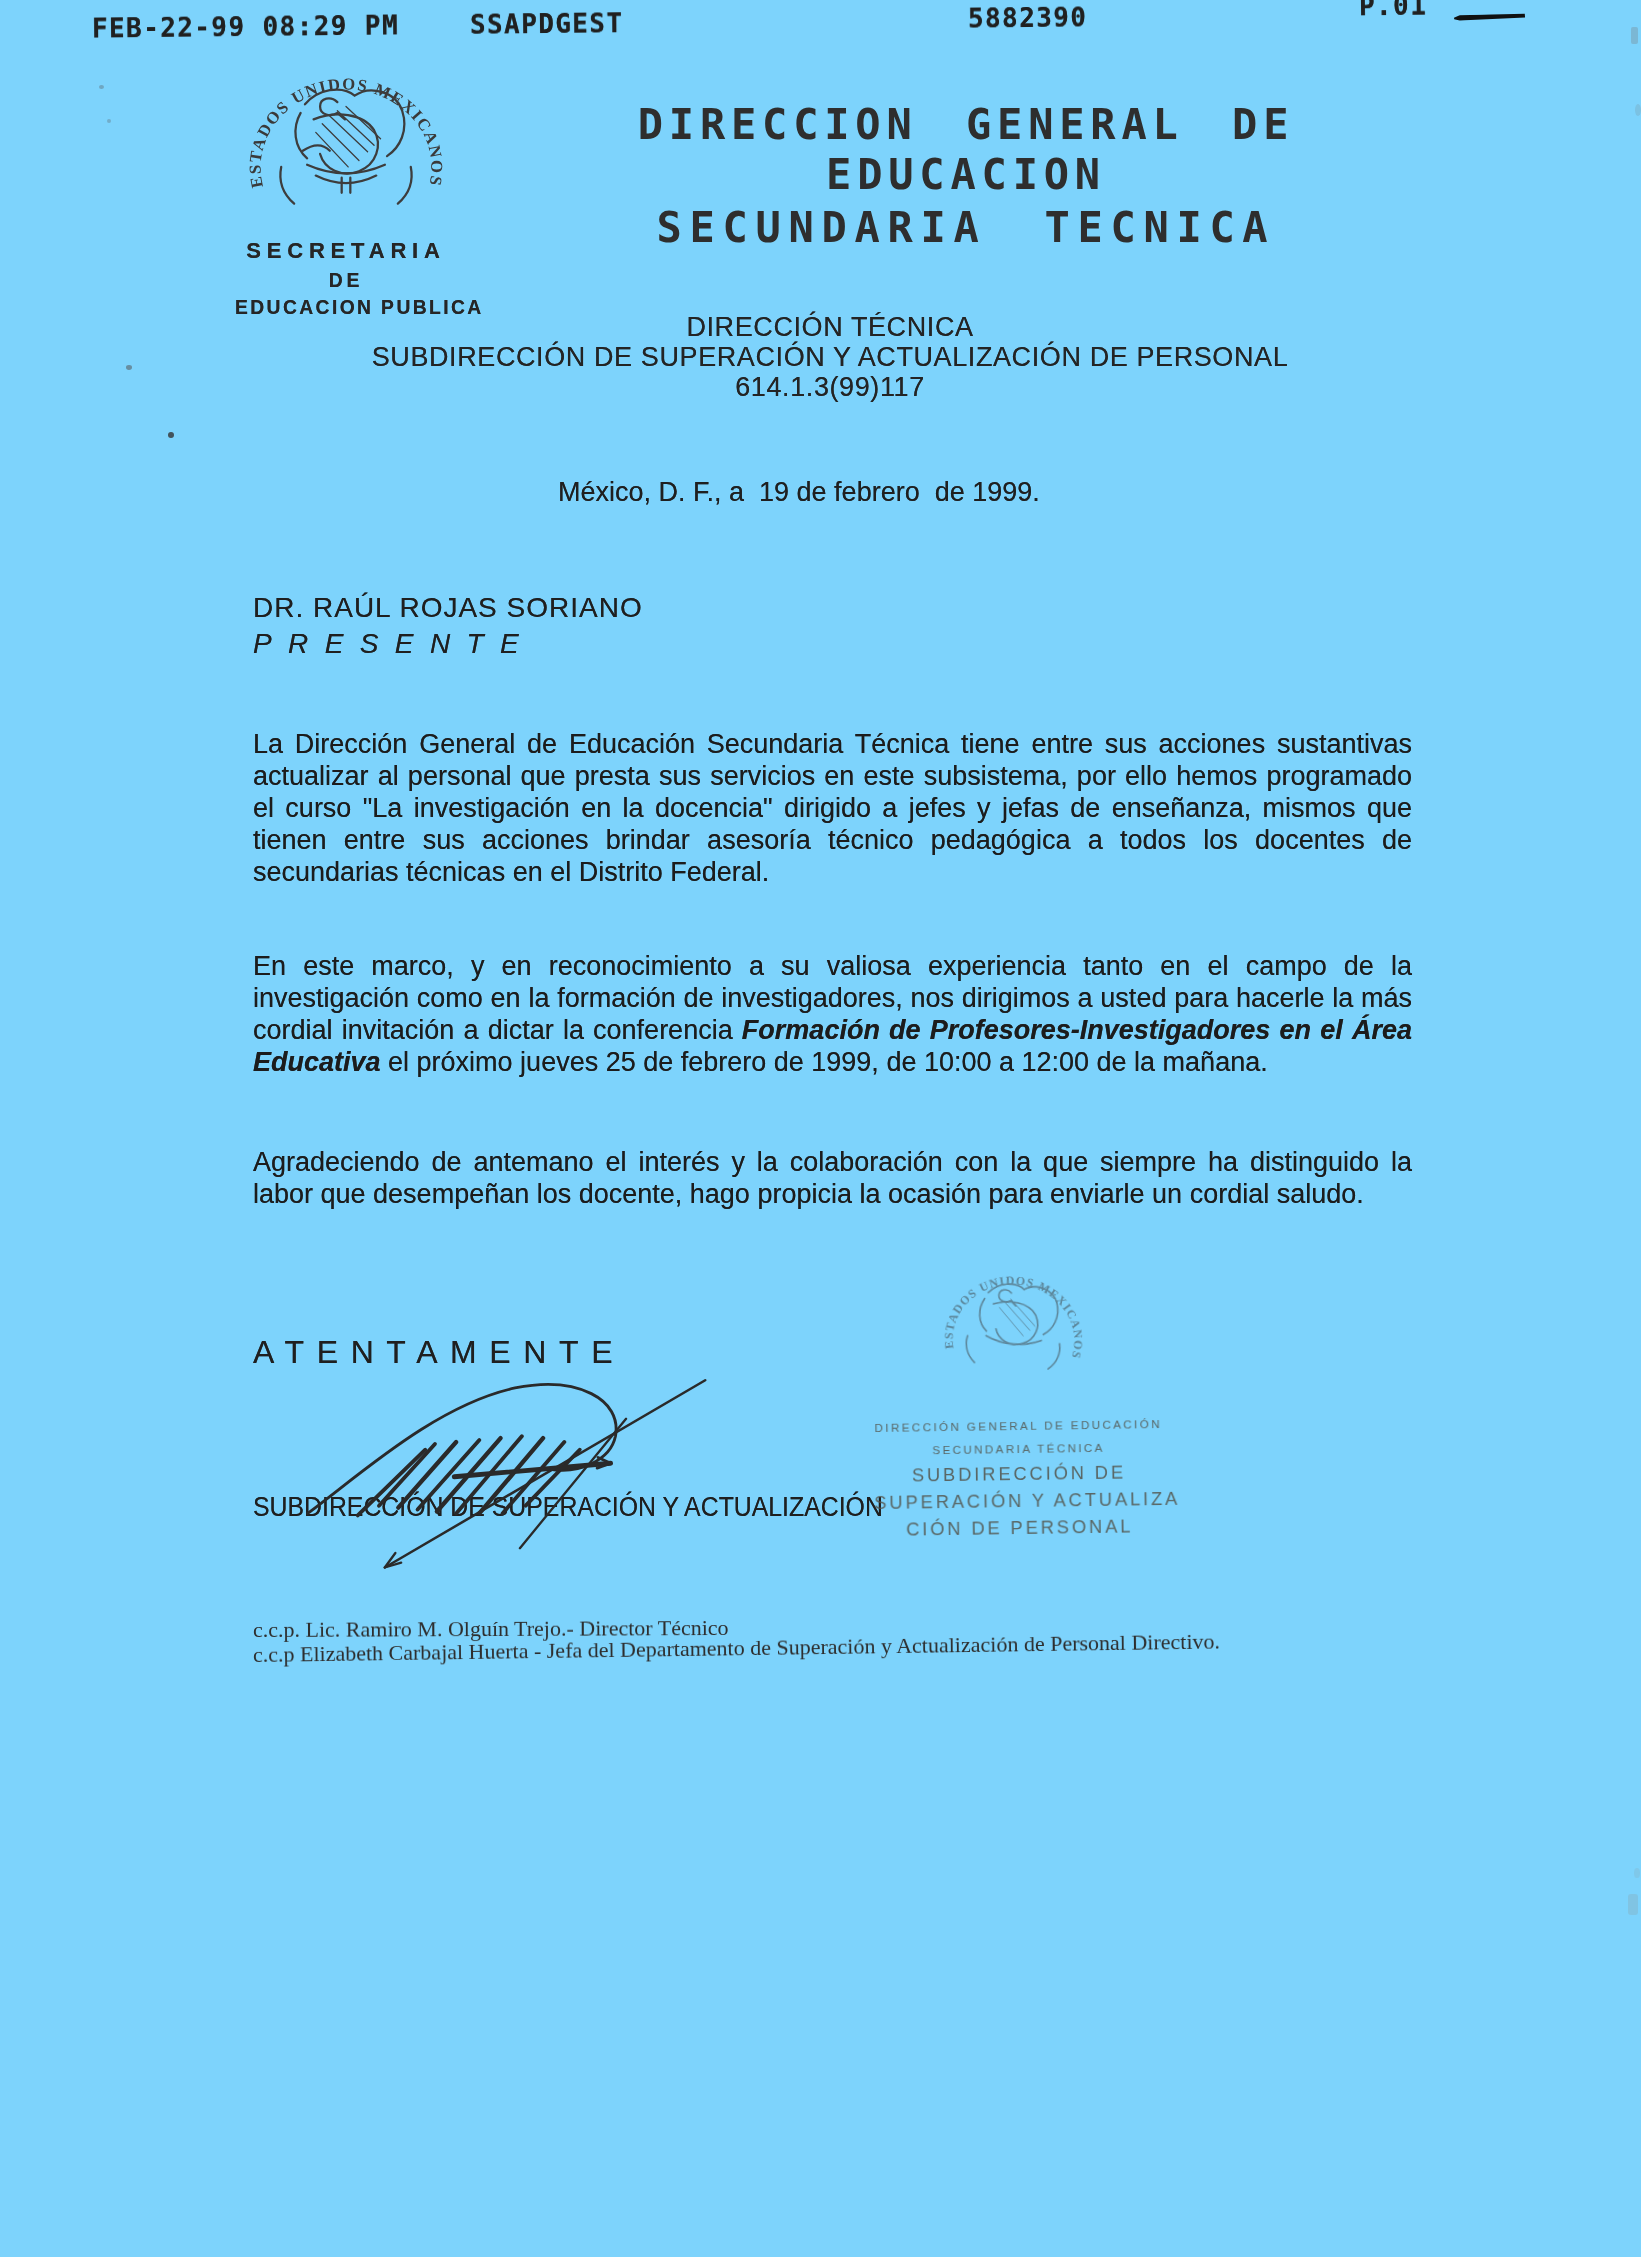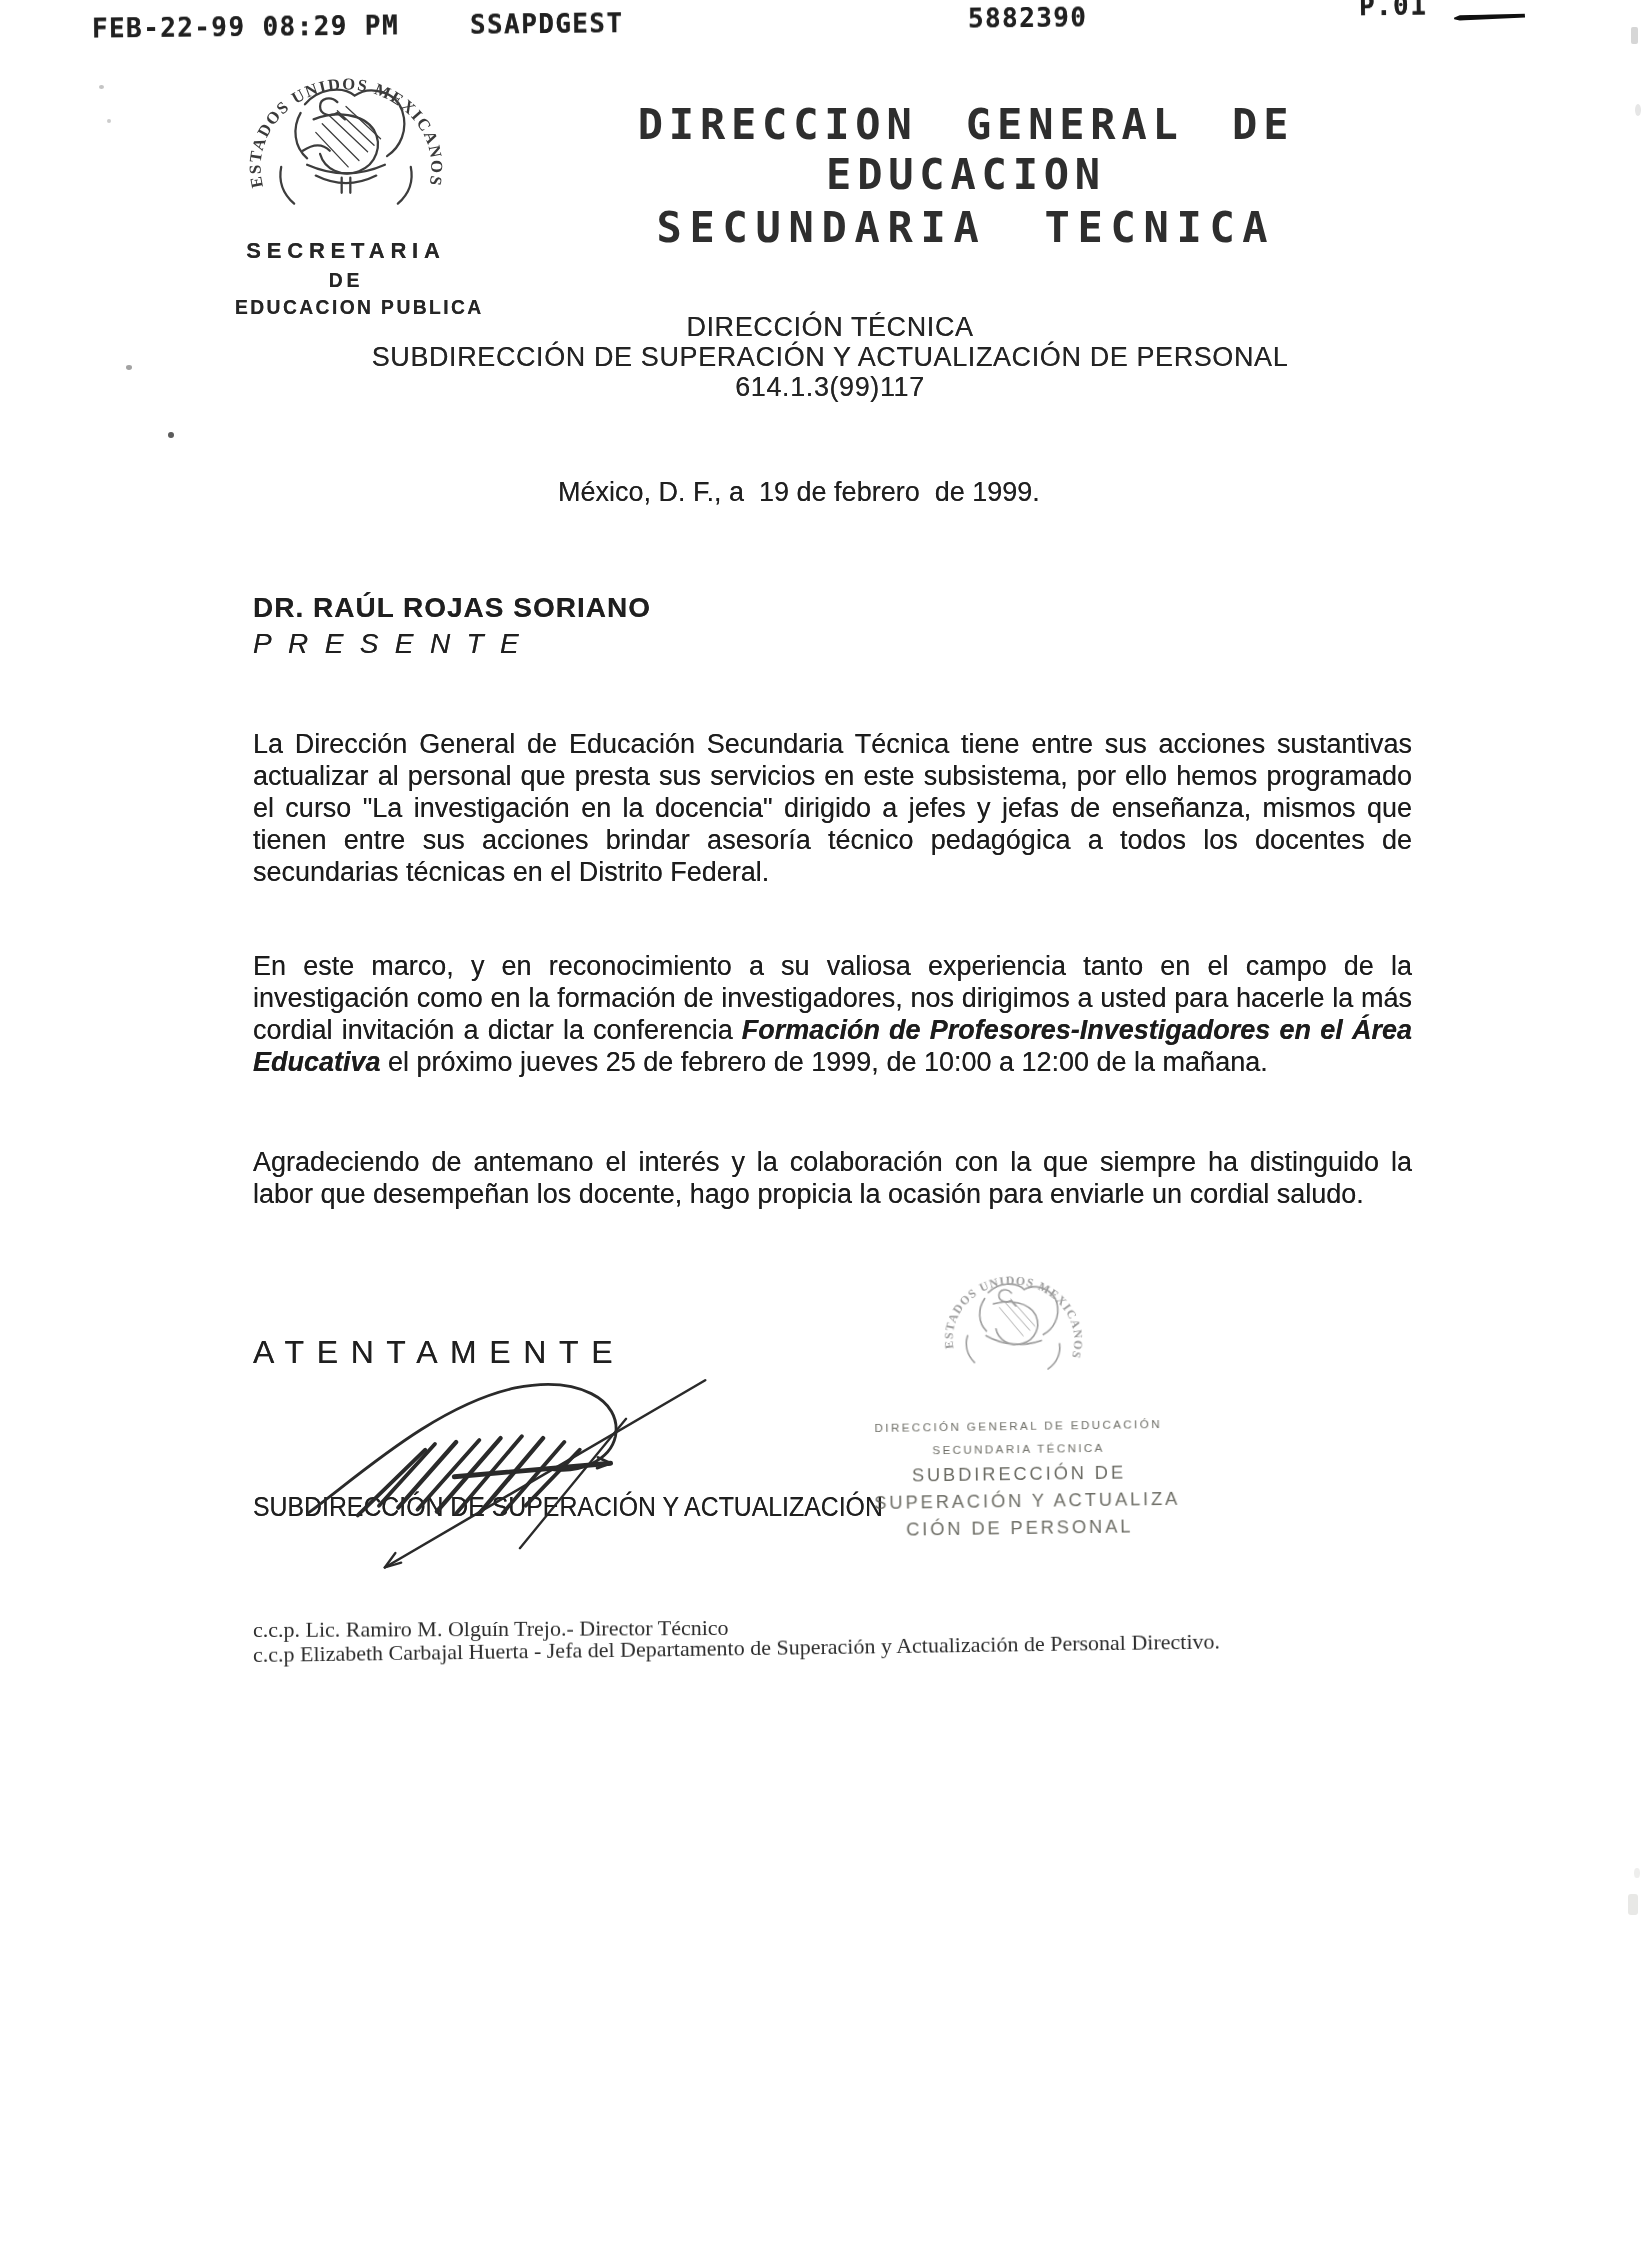--- a/index.html
+++ b/index.html
@@ -1,18 +1,18 @@
 <!DOCTYPE html>
 <html><head>
 <meta charset="utf-8">
 <style>
   html,body{margin:0;padding:0;background:#e8e8e8;}
   .page{
     position:relative;width:1641px;height:2257px;margin:0 auto;
-    background:#ffffff;overflow:hidden;
+    background:#7dd3fc;overflow:hidden;
     font-family:"Liberation Sans",sans-serif;color:#1f1f1f;
   }
   .abs{position:absolute;}
   .scan{text-shadow:0 0 0.6px rgba(25,25,25,.75);}
 
   
   .fax{font-family:"DejaVu Sans Mono",monospace;font-weight:bold;font-size:26px;
        letter-spacing:1.4px;color:#202020;filter:blur(0.2px);}
   .fax-timestamp{left:92px;top:11.6px;transform:rotate(-.6deg);}
   .fax-sender{left:470px;top:8.7px;transform:rotate(-.6deg);}
@@ -41,21 +41,21 @@
       font-size:42px;letter-spacing:5.8px;word-spacing:17.4px;line-height:50px;
       filter:blur(0.3px);}
   .main-title .line2{letter-spacing:7.7px;word-spacing:25px;margin-top:2.9px;}
 
   
   .ref-block{left:193px;top:312px;width:1274px;text-align:center;
       font-size:27px;line-height:30px;letter-spacing:0.6px;color:#242424;}
 
   .dateline{left:558px;top:477px;font-size:27px;white-space:pre-wrap;}
 
-  .recipient-name{left:253px;top:592px;font-size:28px;letter-spacing:1px;font-weight:700;}
+  .recipient-name{left:253px;top:592px;font-size:28px;letter-spacing:1px;font-weight:400;}
   .recipient-salutation{left:253px;top:628px;font-size:28px;letter-spacing:16.4px;font-weight:500;font-style:italic;}
 
   
   .para{left:253px;width:1159px;font-size:27px;line-height:32px;
         text-align:justify;color:#1c1c1c;}
   .p1{top:728px;}
   .p2{top:950px;}
   .p3{top:1146px;}
   .emph{font-weight:bold;font-style:italic;}
 

